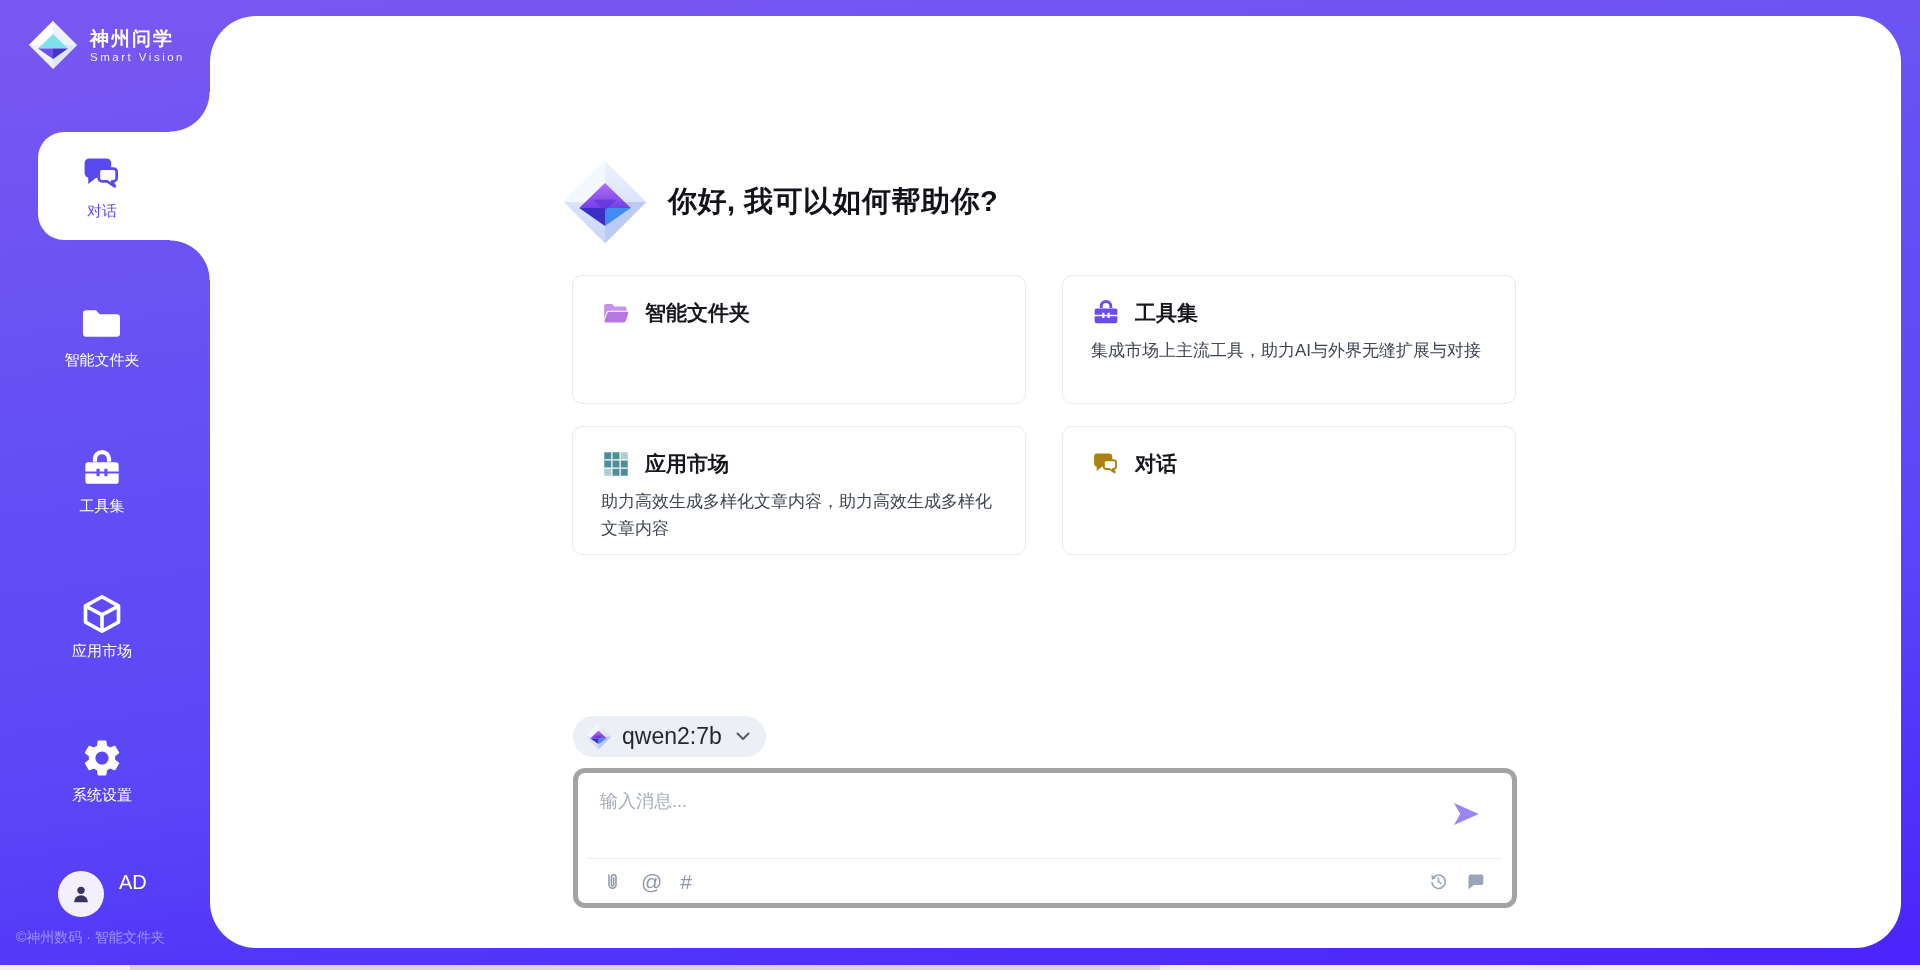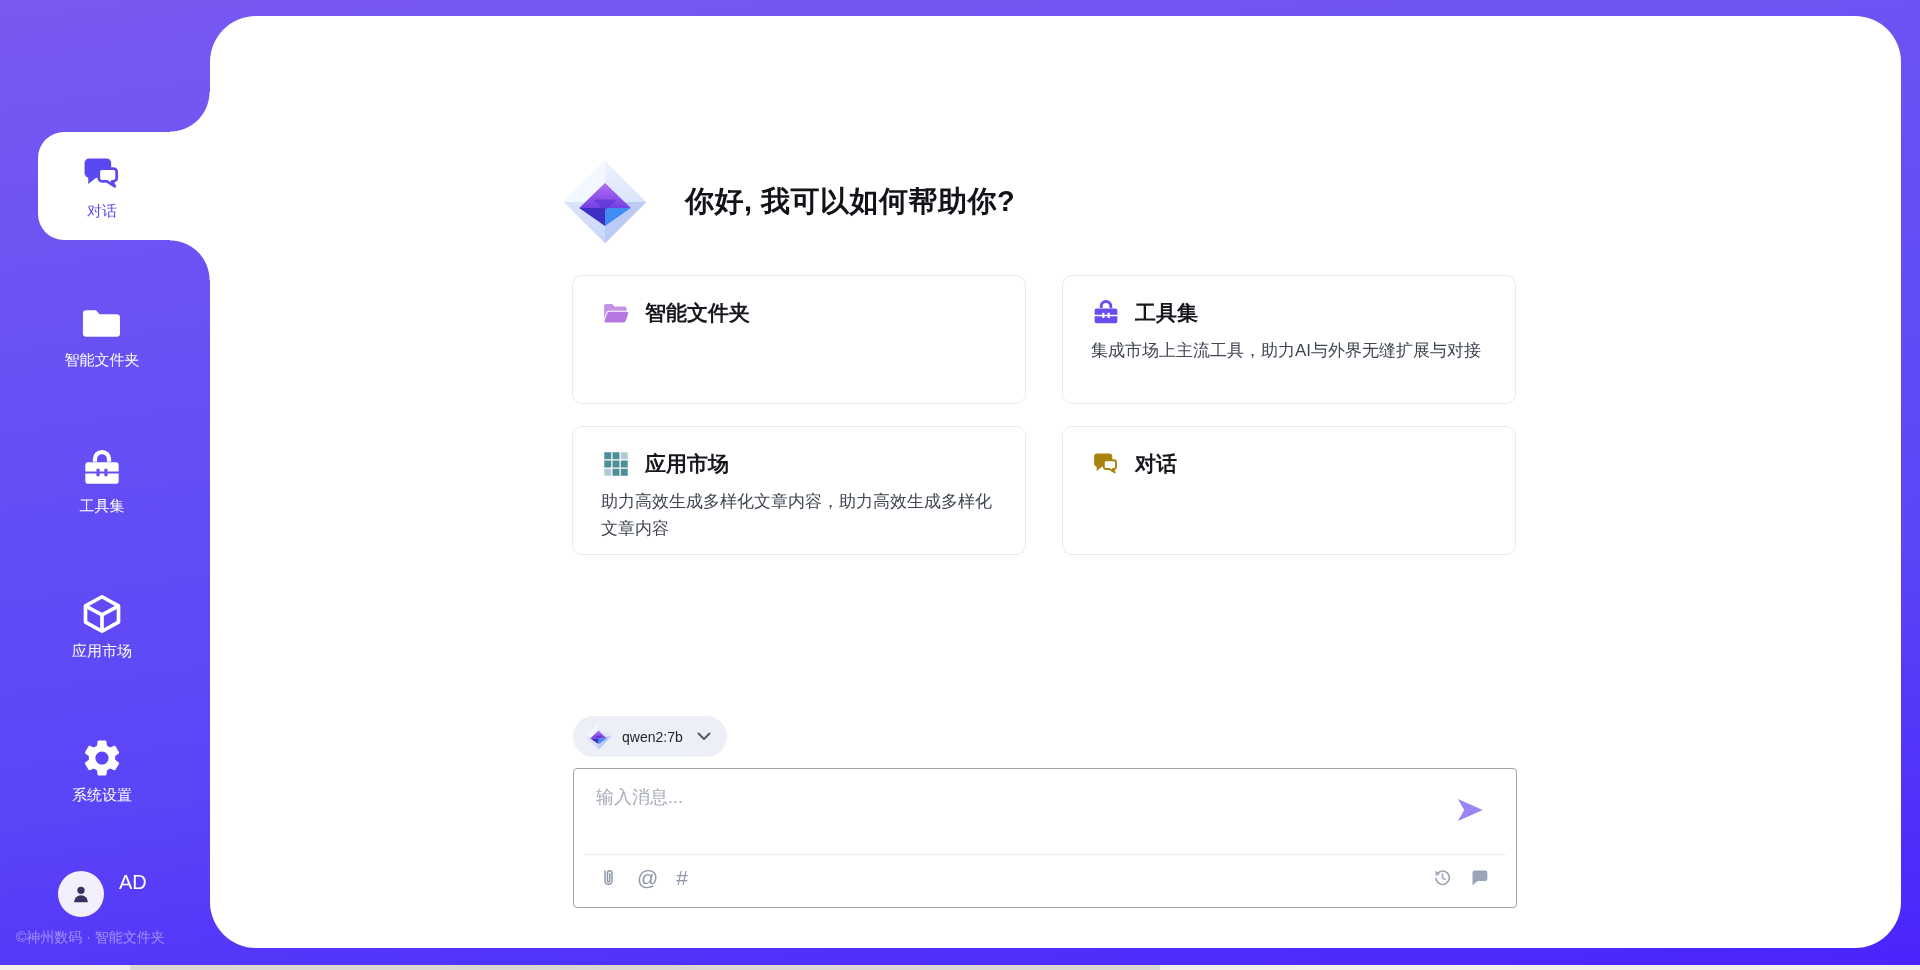--- a/index.html
+++ b/index.html
@@ -41,43 +41,43 @@
     align-items:center; justify-content:center; color:#3a3360; }
   .avatar svg{ width:26px; height:26px; }
   .user-name{ color:#fff; font-size:20px; font-weight:500; }
 
   .side-footer{ position:absolute; left:16px; top:929px; color:rgba(255,255,255,0.42); font-size:14px; }
 
   
   .main-panel{ position:absolute; left:210px; top:16px; width:1691px; height:932px;
     background:#fff; border-radius:46px; }
 
-  .hero{ position:absolute; left:352px; top:143px; display:flex; align-items:center; gap:37px; }
+  .hero{ position:absolute; left:352px; top:143px; display:flex; align-items:center; gap:20px; }
   .hero svg{ width:86px; height:86px; }
   .hero h1{ font-size:29px; font-weight:700; color:#121318; letter-spacing:0.5px; }
 
   .cards{ position:absolute; left:362px; top:259px; width:944px;
     display:grid; grid-template-columns:454px 454px; grid-auto-rows:129px; gap:22px 36px; }
   .card{ background:#fff; border:1px solid #e9e9f1; border-radius:10px; padding:22px 28px; cursor:pointer; }
   .card-head{ display:flex; align-items:center; gap:14px; }
   .card-head svg{ width:30px; height:30px; flex:0 0 30px; }
   .card-title{ font-size:21px; font-weight:700; color:#16181d; }
   .card-desc{ margin-top:9px; font-size:17px; line-height:1.6; color:#3f4550; }
 
   .icon-folder-open{ color:#b678e0; } .icon-toolbox-card{ color:#6a4cf1; }
   .icon-grid{ color:#4e8e99; } .icon-chat-card{ color:#a9820f; }
 
   .model-pill{ position:absolute; left:363px; top:700px; height:41px; display:inline-flex;
     align-items:center; gap:10px; padding:0 16px 0 12px; background:#edeff7; border-radius:21px; cursor:pointer; }
   .model-pill svg.mlogo{ width:27px; height:27px; }
-  .model-name{ font-size:14px; color:#24272f; }
+  .model-name{ font-size:23px; color:#24272f; }
   .model-pill .chev{ width:14px; height:9px; margin-left:4px; }
 
   .composer{ position:absolute; left:363px; top:752px; width:944px; height:140px;
-    background:#fff; border:1px solid #a3a3a3; border-radius:4px; }
+    background:#fff; border:5px solid #a3a3a3; border-radius:12px; }
   .composer textarea{ position:absolute; left:22px; top:16px; width:830px; height:58px;
     border:none; outline:none; resize:none; font-size:18px; color:#333;
     font-family:"Liberation Sans","DejaVu Sans",sans-serif; }
   .composer textarea::placeholder{ color:#a6adb8; }
   .send-btn{ position:absolute; right:28px; top:24px; width:36px; height:36px; border:none;
     background:transparent; cursor:pointer; padding:0; }
   .send-btn svg{ width:34px; height:34px; }
   .composer-divider{ position:absolute; left:10px; right:10px; top:85px; border-top:1px solid #edeef4; }
   .tools-left{ position:absolute; left:24px; top:98px; display:flex; align-items:center; gap:18px; color:#8e97a8; }
   .tools-right{ position:absolute; right:26px; top:98px; display:flex; align-items:center; gap:16px; color:#9aa5b8; }
@@ -175,20 +175,29 @@
   <symbol id="icoSend" viewBox="0 0 24 24">
     <path d="M3.5 4.2 21 12 3.5 19.8 7.9 12z" fill="#9b85f3"></path>
   </symbol>
   <symbol id="icoChevron" viewBox="0 0 14 9">
     <path d="M1.5 1.5 7 7l5.5-5.5" fill="none" stroke="#555c66" stroke-width="2" stroke-linecap="round" stroke-linejoin="round"></path>
   </symbol>
 </svg>
 
 <aside class="sidebar">
 
+  <div class="brand">
+    <svg>
+        <use href="#logoWhite"></use>
+      </svg>
+    <div>
+      <div class="brand-name">神州问学</div>
+      <div class="brand-sub">Smart Vision</div>
+    </div>
+  </div>
 
   <div class="ear ear-top"></div>
   <div class="ear ear-bottom"></div>
 
   <div class="nav-item active">
     <span class="nav-icon">
         <svg>
           <use href="#icoChat"></use>
         </svg>
       </span>

